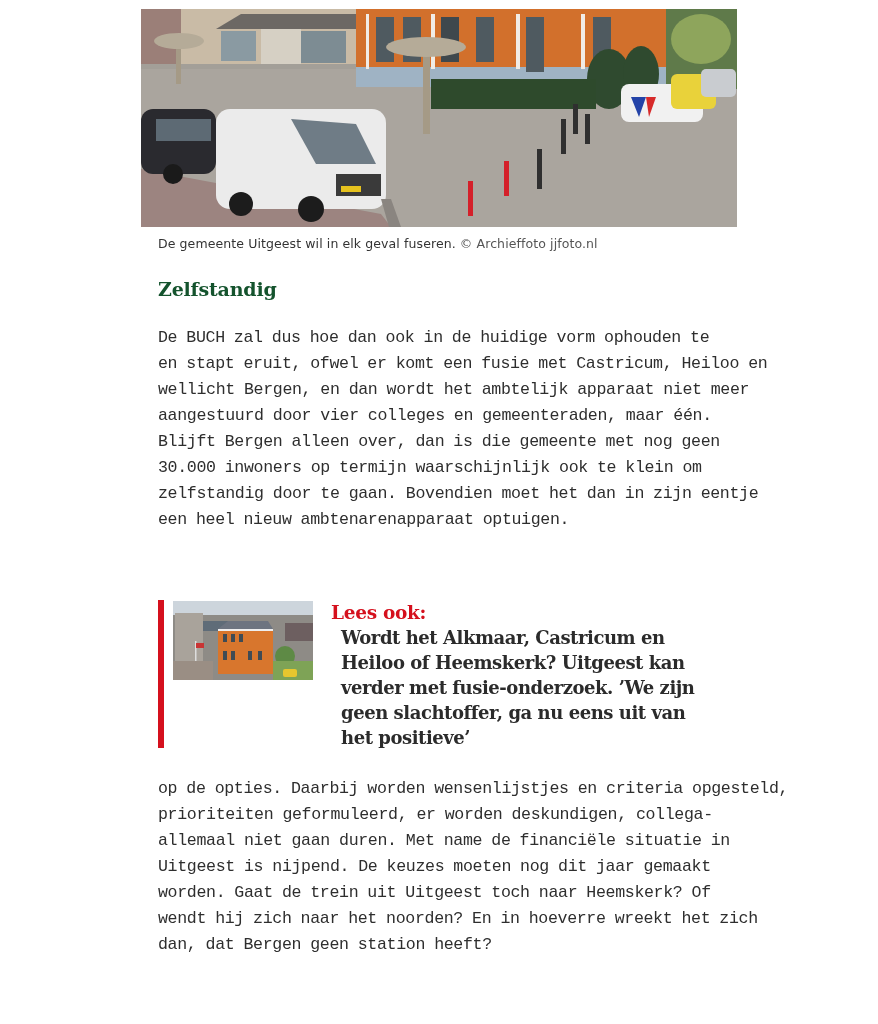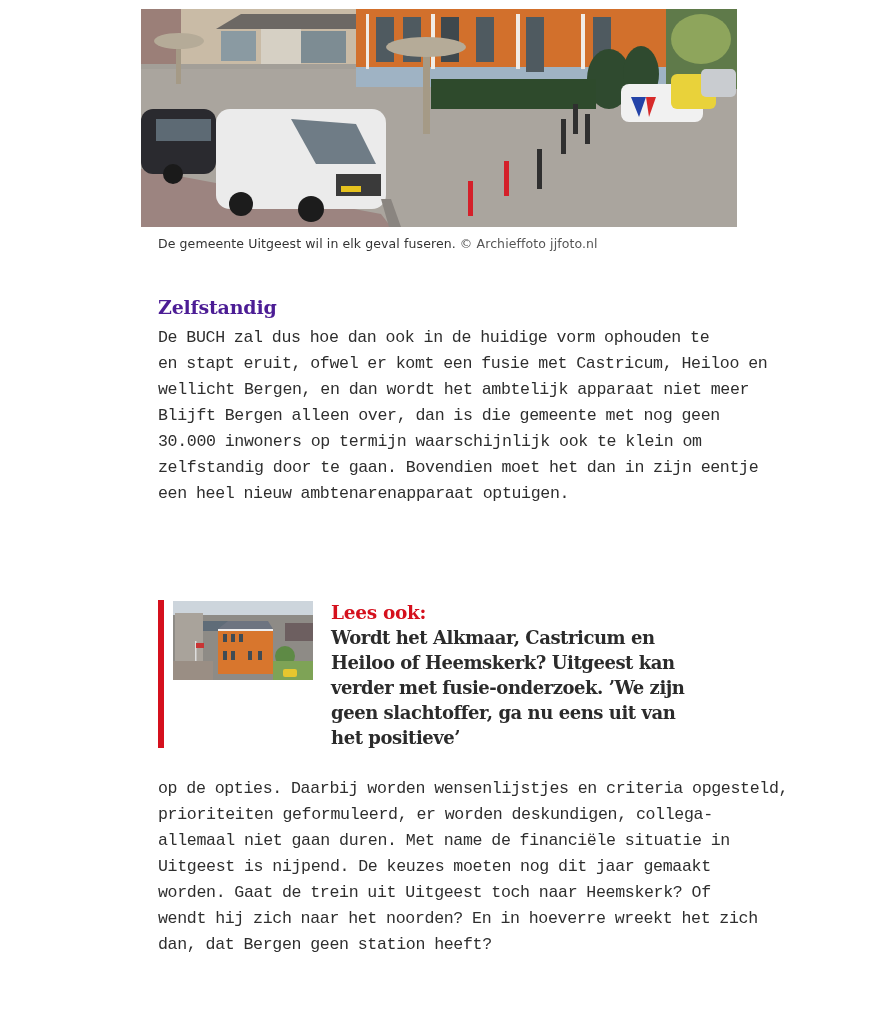--- a/index.html
+++ b/index.html
@@ -50,25 +50,25 @@
     
     .content {
       position: absolute;
       left: 158px;
       width: 570px;
       font-family: "DejaVu Serif", serif;
     }
     .section-heading {
       position: absolute;
       left: 158px;
-      top: 296px;
+      top: 278px;
       font-family: "DejaVu Serif", serif;
       font-weight: bold;
       font-size: 19px;
-      color: #4c1d95;
+      color: #14532d;
       margin: 0;
       letter-spacing: -0.2px;
     }
     .paragraph {
       margin: 0;
       font-size: 16.6px;
       line-height: 26px;
       color: #2e2e2e;
       letter-spacing: -0.35px;
       word-spacing: -0.5px;
@@ -120,21 +120,21 @@
     }
     .read-also-title {
       display: block;
       color: #2b2b2b;
       font-weight: bold;
       font-size: 18px;
       line-height: 25px;
       letter-spacing: -0.45px;
       text-decoration: none;
     }
-    .read-also-title .line { display: block; white-space: nowrap; }
+    .read-also-title .line { display: block; white-space: nowrap; margin-left: 10px; }
   </style>
 </head>
 <body>
 
 <div class="article">
 
   <div class="figure">
     <div class="hero-photo" title="Gemeentehuis Uitgeest met geparkeerde auto's en politieauto">
       <svg width="596" height="218" viewBox="0 0 596 218" xmlns="http://www.w3.org/2000/svg">
 
@@ -206,20 +206,21 @@
     <span>De gemeente Uitgeest wil in elk geval fuseren.</span>
     <span class="credit">© Archieffoto jjfoto.nl</span>
   </div>
 
   <h2 class="section-heading">Zelfstandig</h2>
 
   <p class="content paragraph p1">
     <span class="line">De BUCH zal dus hoe dan ook in de huidige vorm ophouden te</span>
     <span class="line">en stapt eruit, ofwel er komt een fusie met Castricum, Heiloo en</span>
     <span class="line">wellicht Bergen, en dan wordt het ambtelijk apparaat niet meer</span>
+    <span class="line">aangestuurd door vier colleges en gemeenteraden, maar één.</span>
     <span class="line">Blijft Bergen alleen over, dan is die gemeente met nog geen</span>
     <span class="line">30.000 inwoners op termijn waarschijnlijk ook te klein om</span>
     <span class="line">zelfstandig door te gaan. Bovendien moet het dan in zijn eentje</span>
     <span class="line">een heel nieuw ambtenarenapparaat optuigen.</span>
   </p>
 
   <div class="read-also">
     <div class="read-also-bar"></div>
     <div class="read-also-thumb">
       <svg width="140" height="79" viewBox="0 0 140 79" xmlns="http://www.w3.org/2000/svg">

